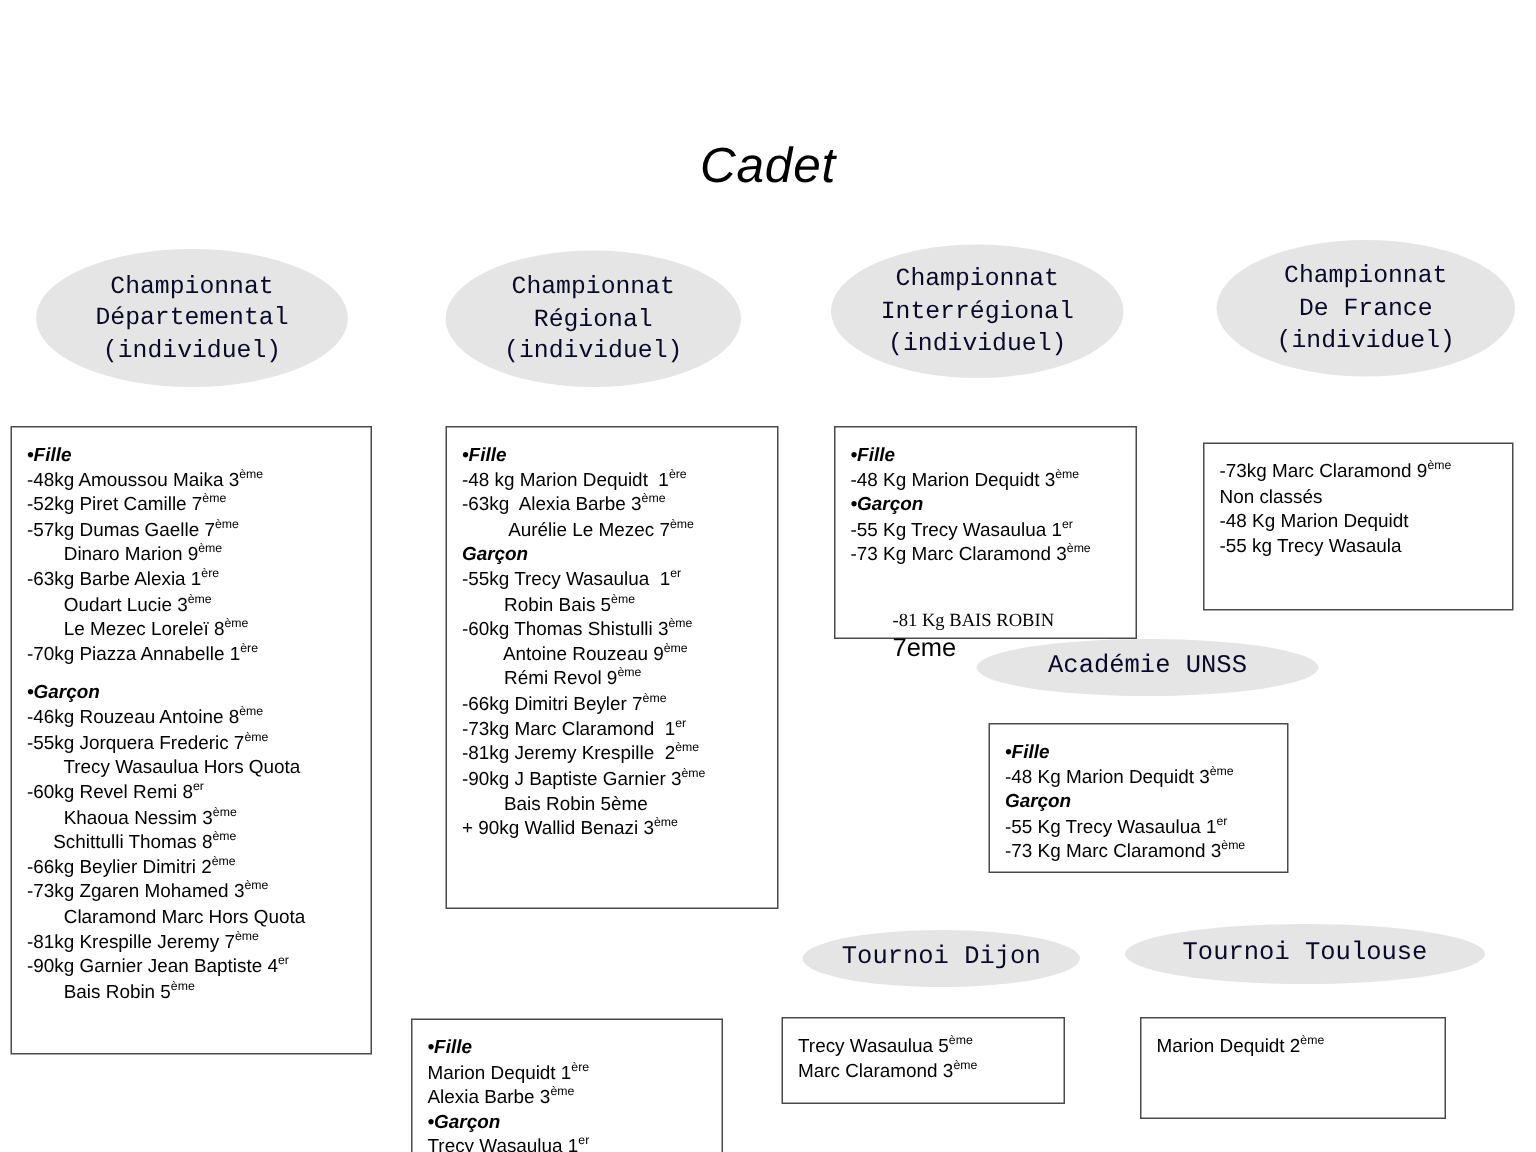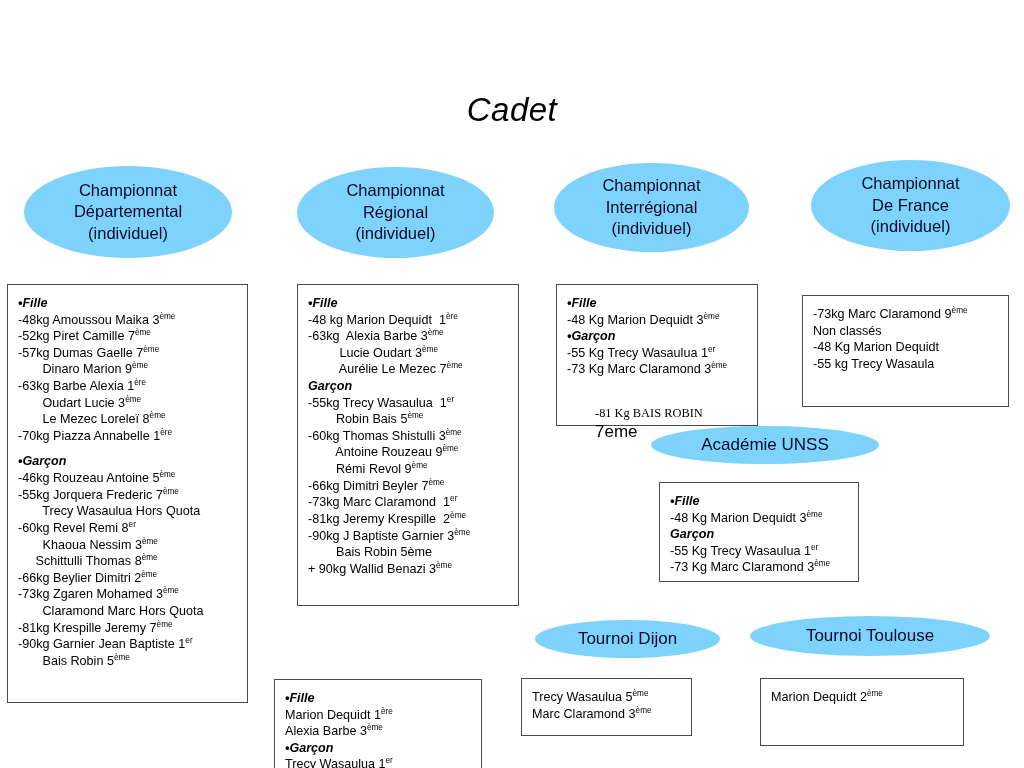--- a/index.html
+++ b/index.html
@@ -20,30 +20,31 @@
     text-align:center;
     font-size:33px;
     font-style:italic;
     font-weight:400;
     letter-spacing:.5px;
   }
 
   
   .ellipse{
     position:absolute;
-    background:#7dd3fc;
+    background:#e5e5e5;
     border-radius:50%;
     display:flex;
     align-items:center;
     justify-content:center;
     text-align:center;
     line-height:1.30;
     font-size:16.5px;
     color:#0a0a28;
     white-space:pre-line;
+    font-family:Liberation Mono, monospace;
   }
   .ellipse.small{font-size:17px;}
 
   
   .box{
     position:absolute;
     background:#ffffff;
     border:1.3px solid #4a4a4a;
     box-sizing:border-box;
   }
@@ -91,43 +92,42 @@
         <div class="ln"><span>-57kg</span> <span>Dumas Gaelle 7</span><sup>ème</sup></div>
         <div class="ln"><span>      </span> <span>Dinaro Marion 9</span><sup>ème</sup></div>
         <div class="ln"><span>-63kg</span> <span>Barbe Alexia 1</span><sup>ère</sup></div>
         <div class="ln"><span>      </span> <span>Oudart Lucie 3</span><sup>ème</sup></div>
         <div class="ln"><span>      </span> <span>Le Mezec Loreleï 8</span><sup>ème</sup></div>
         <div class="ln"><span>-70kg</span> <span>Piazza Annabelle 1</span><sup>ère</sup></div>
       </div>
       <div class="spacer"></div>
       <div class="ln hd">•Garçon</div>
       <div>
-        <div class="ln"><span>-46kg</span><span> Rouzeau Antoine 5</span><sup>ème</sup></div>
+        <div class="ln"><span>-46kg</span><span> Rouzeau Antoine 8</span><sup>ème</sup></div>
         <div class="ln"><span>-55kg</span><span> Jorquera Frederic 7</span><sup>ème</sup></div>
         <div class="ln"><span>      </span><span> Trecy Wasaulua Hors Quota</span><sup></sup></div>
         <div class="ln"><span>-60kg</span><span> Revel Remi 8</span><sup>er</sup></div>
         <div class="ln"><span>      </span><span> Khaoua Nessim 3</span><sup>ème</sup></div>
         <div class="ln"><span>     </span><span>Schittulli Thomas 8</span><sup>ème</sup></div>
         <div class="ln"><span>-66kg</span><span> Beylier Dimitri 2</span><sup>ème</sup></div>
         <div class="ln"><span>-73kg</span><span> Zgaren Mohamed 3</span><sup>ème</sup></div>
         <div class="ln"><span>      </span><span> Claramond Marc Hors Quota</span><sup></sup></div>
         <div class="ln"><span>-81kg</span><span> Krespille Jeremy 7</span><sup>ème</sup></div>
-        <div class="ln"><span>-90kg</span><span> Garnier Jean Baptiste 1</span><sup>er</sup></div>
+        <div class="ln"><span>-90kg</span><span> Garnier Jean Baptiste 4</span><sup>er</sup></div>
         <div class="ln"><span>      </span><span> Bais Robin 5</span><sup>ème</sup></div>
       </div>
     </div>
   </div>
 
   <div class="box" style="left:297px;top:221px;width:222px;height:322px;">
     <div class="box-inner">
       <div class="ln hd">•Fille</div>
       <div>
         <div class="ln"><span>-48 kg</span><span> Marion Dequidt  1</span><sup>ère</sup></div>
         <div class="ln"><span>-63kg</span><span>  Alexia Barbe 3</span><sup>ème</sup></div>
-        <div class="ln"><span>      </span><span>   Lucie Oudart 3</span><sup>ème</sup></div>
         <div class="ln"><span>      </span><span>   Aurélie Le Mezec 7</span><sup>ème</sup></div>
       </div>
       <div class="ln hd">Garçon</div>
       <div>
         <div class="ln"><span>-55kg</span><span> Trecy Wasaulua  1</span><sup>er</sup></div>
         <div class="ln"><span>      </span><span>  Robin Bais 5</span><sup>ème</sup></div>
         <div class="ln"><span>-60kg</span><span> Thomas Shistulli 3</span><sup>ème</sup></div>
         <div class="ln"><span>      </span><span>  Antoine Rouzeau 9</span><sup>ème</sup></div>
         <div class="ln"><span>      </span><span>  Rémi Revol 9</span><sup>ème</sup></div>
         <div class="ln"><span>-66kg</span><span> Dimitri Beyler 7</span><sup>ème</sup></div>
@@ -183,21 +183,21 @@
       <div class="ln"><span>Marion Dequidt 1</span><sup>ère</sup></div>
       <div class="ln"><span>Alexia Barbe 3</span><sup>ème</sup></div>
       <div class="ln hd">•Garçon</div>
       <div class="ln"><span>Trecy Wasaulua 1</span><sup>er</sup></div>
       <div class="ln"><span>Marc Claramond 1</span><sup>er</sup></div>
     </div>
   </div>
 
   <div class="ellipse small" style="left:535px;top:557px;width:185px;height:38px;">Tournoi Dijon</div>
 
-  <div class="box" style="left:521px;top:615px;width:171px;height:58px;">
+  <div class="box" style="left:521px;top:615px;width:189px;height:58px;">
     <div class="box-inner">
       <div class="ln"><span>Trecy Wasaulua 5</span><sup>ème</sup></div>
       <div class="ln"><span>Marc Claramond 3</span><sup>ème</sup></div>
     </div>
   </div>
 
   <div class="ellipse small" style="left:750px;top:553px;width:240px;height:40px;">Tournoi Toulouse</div>
 
   <div class="box" style="left:760px;top:615px;width:204px;height:68px;">
     <div class="box-inner">

